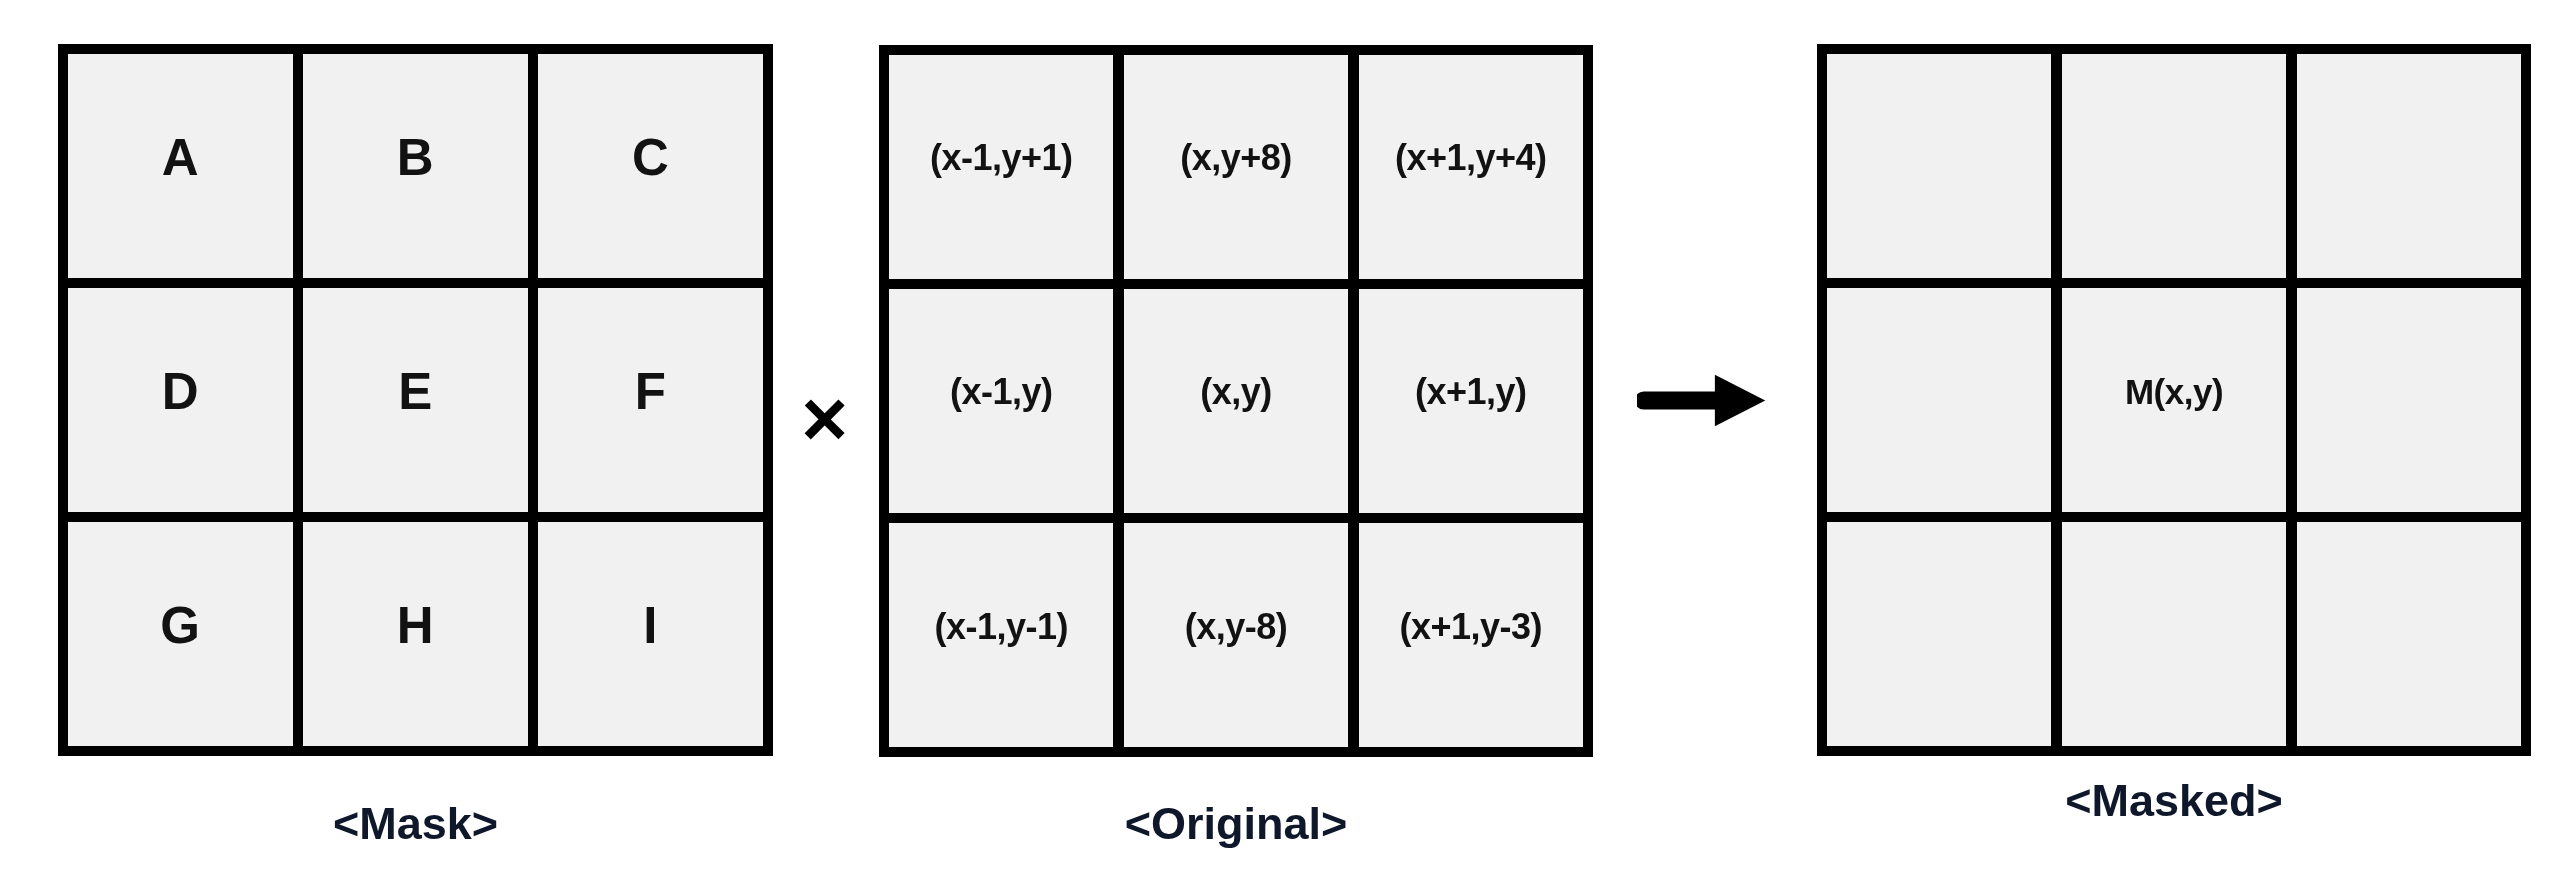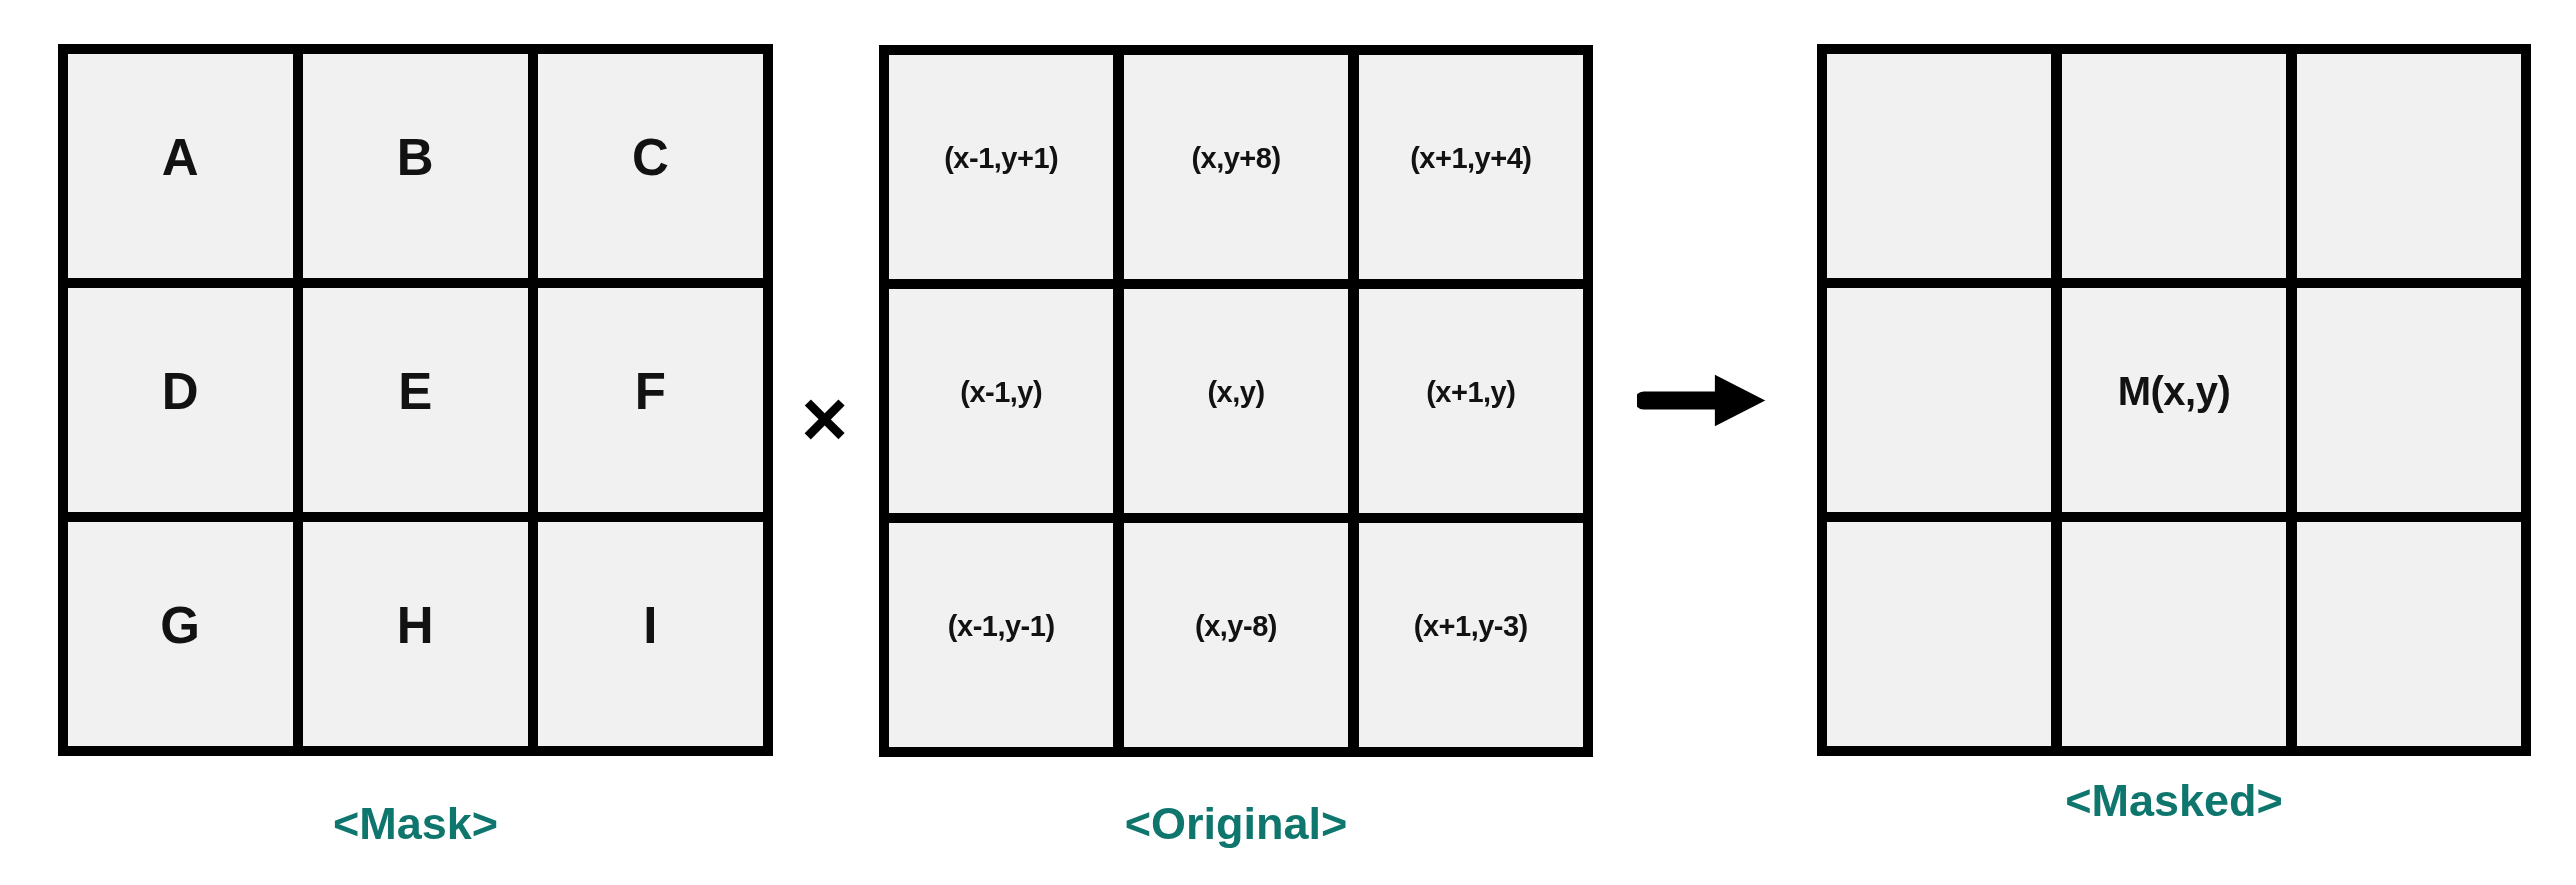--- a/index.html
+++ b/index.html
@@ -57,38 +57,38 @@
   }
 
   
   .mask-grid .cell-label {
     font-size: 51px;
     letter-spacing: 0.5px;
   }
 
   
   .orig-grid .cell-label {
-    font-size: 29px;
+    font-size: 36px;
     letter-spacing: -0.5px;
   }
 
   
   .masked-grid .cell-label {
-    font-size: 40px;
+    font-size: 35px;
     letter-spacing: -0.5px;
   }
 
   
   .caption {
     position: absolute;
     text-align: center;
     font-size: 45px;
     font-weight: bold;
     line-height: 1;
-    color: #0f766e;
+    color: #0f172a;
     white-space: nowrap;
   }
 
   
   .times-op {
     position: absolute;
     font-size: 80px;
     font-weight: bold;
     line-height: 1;
     color: #000000;

